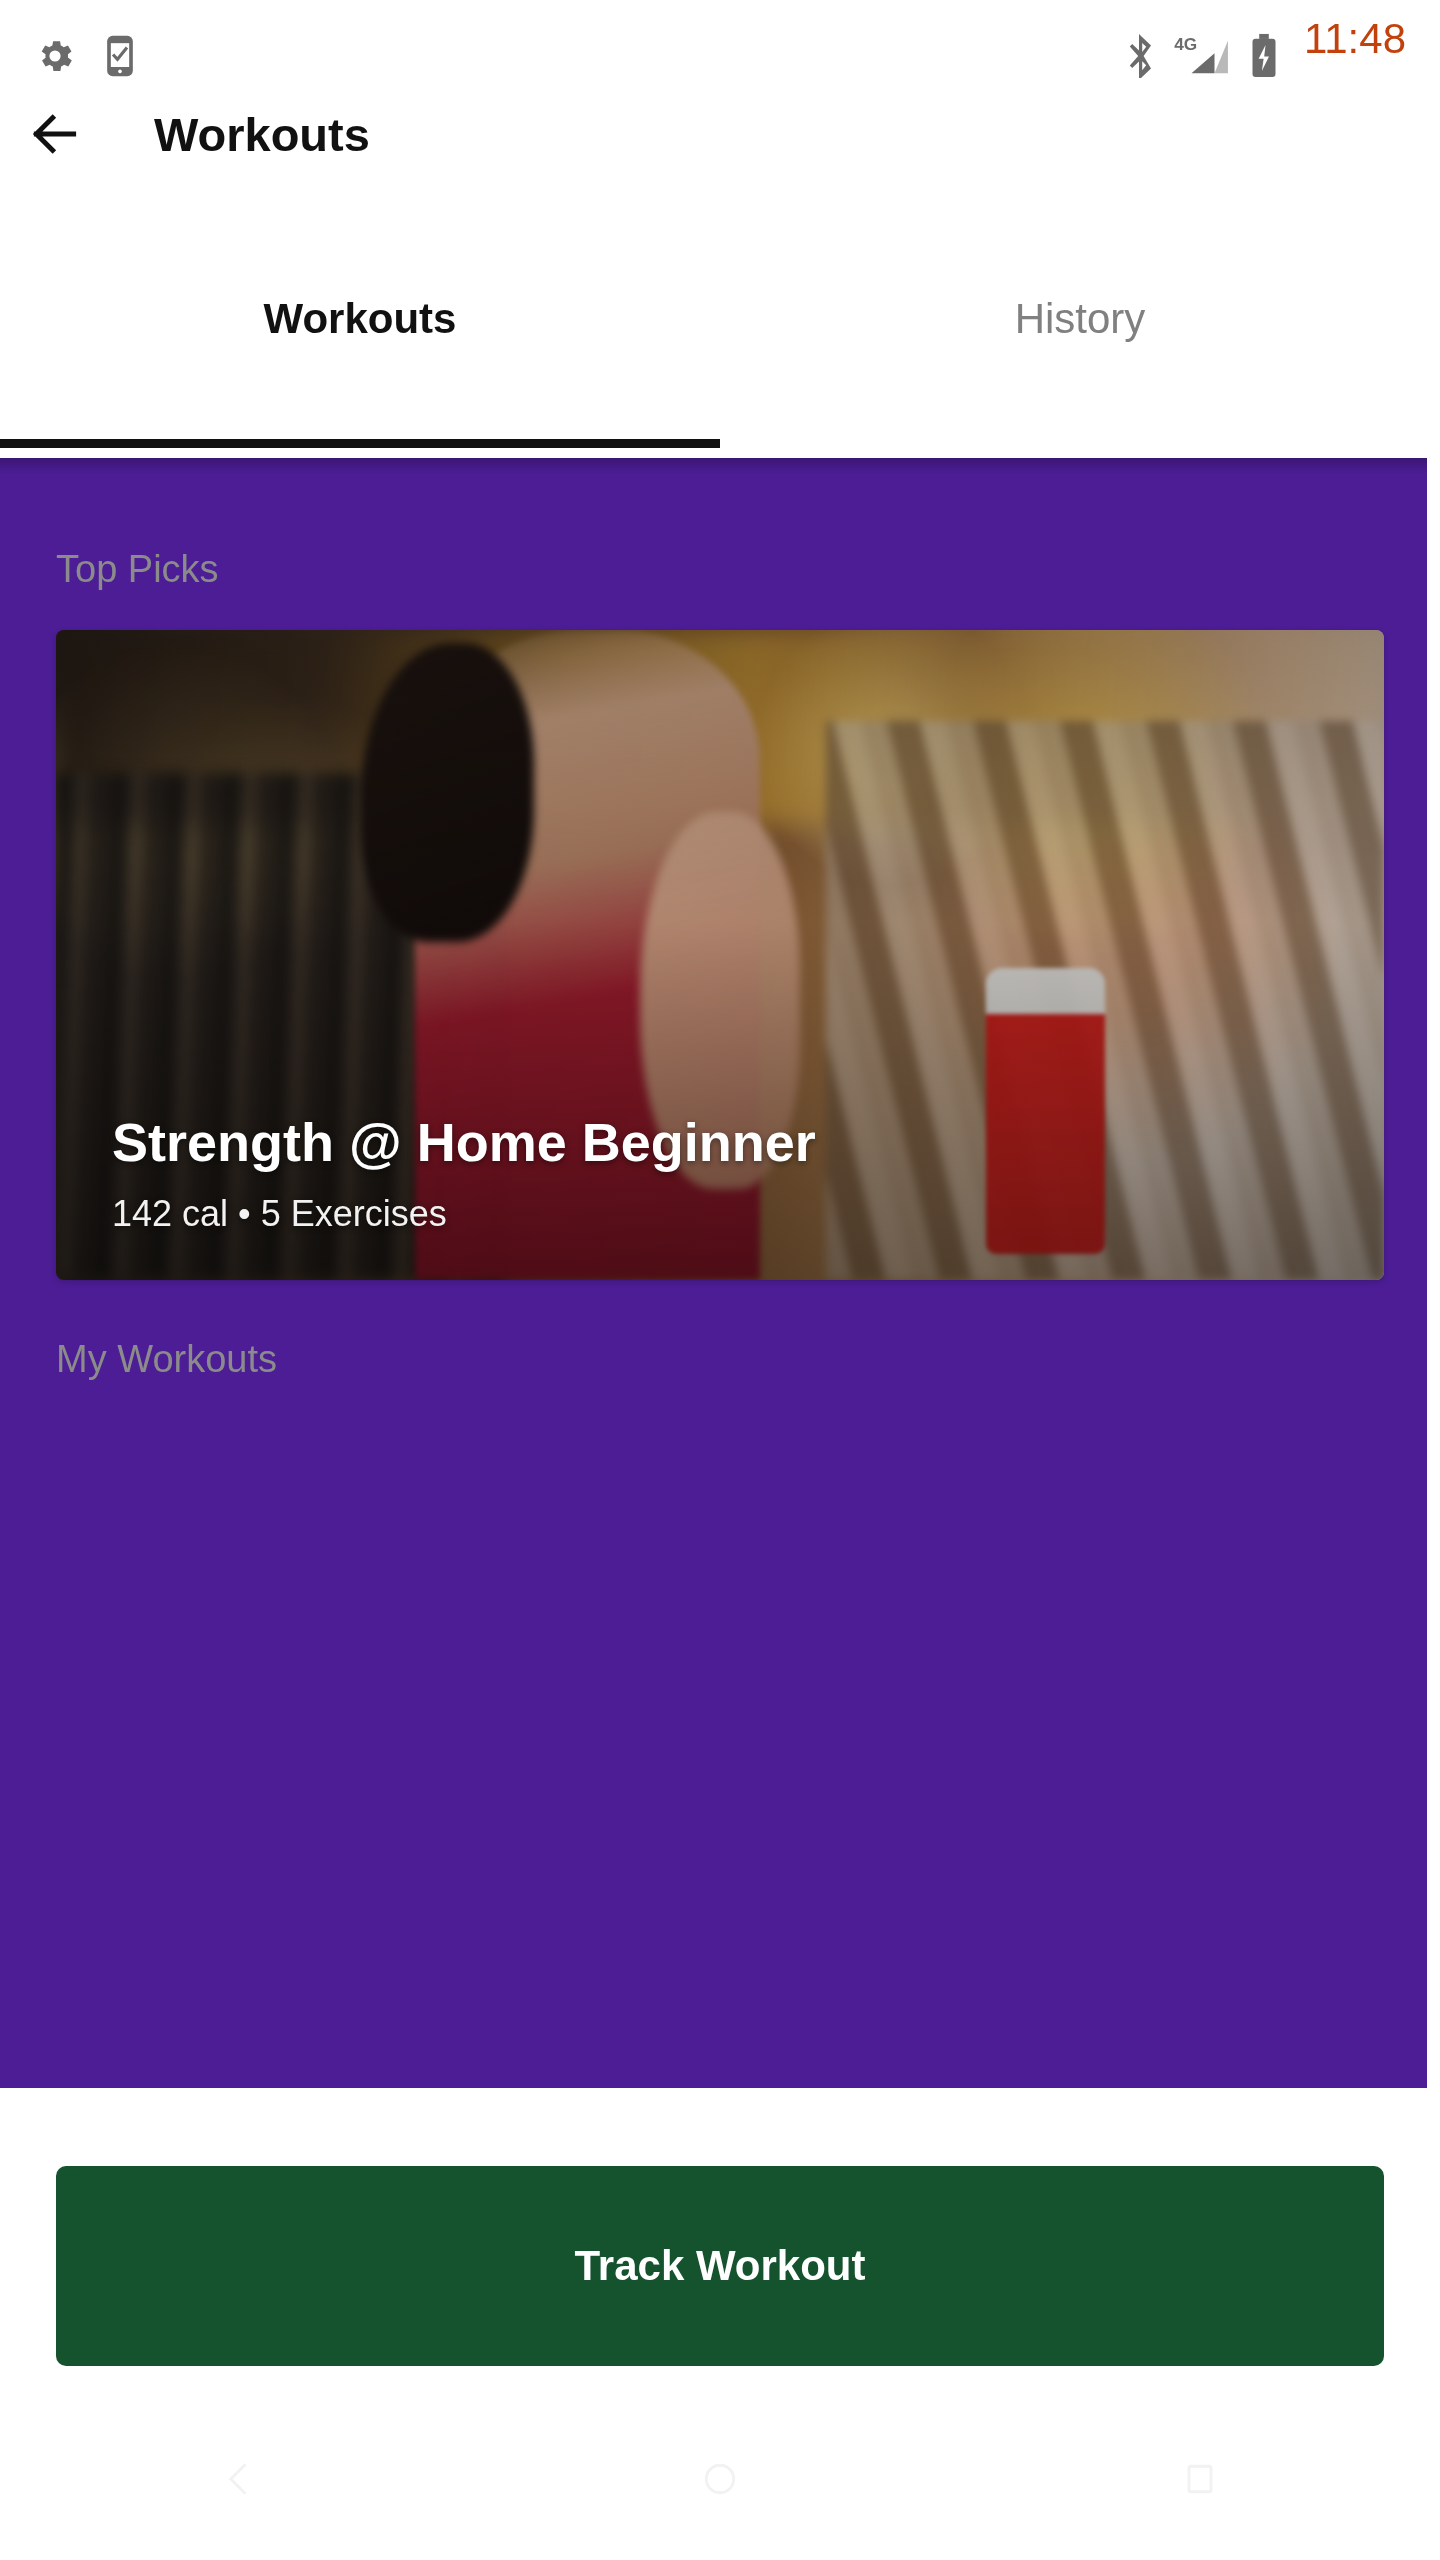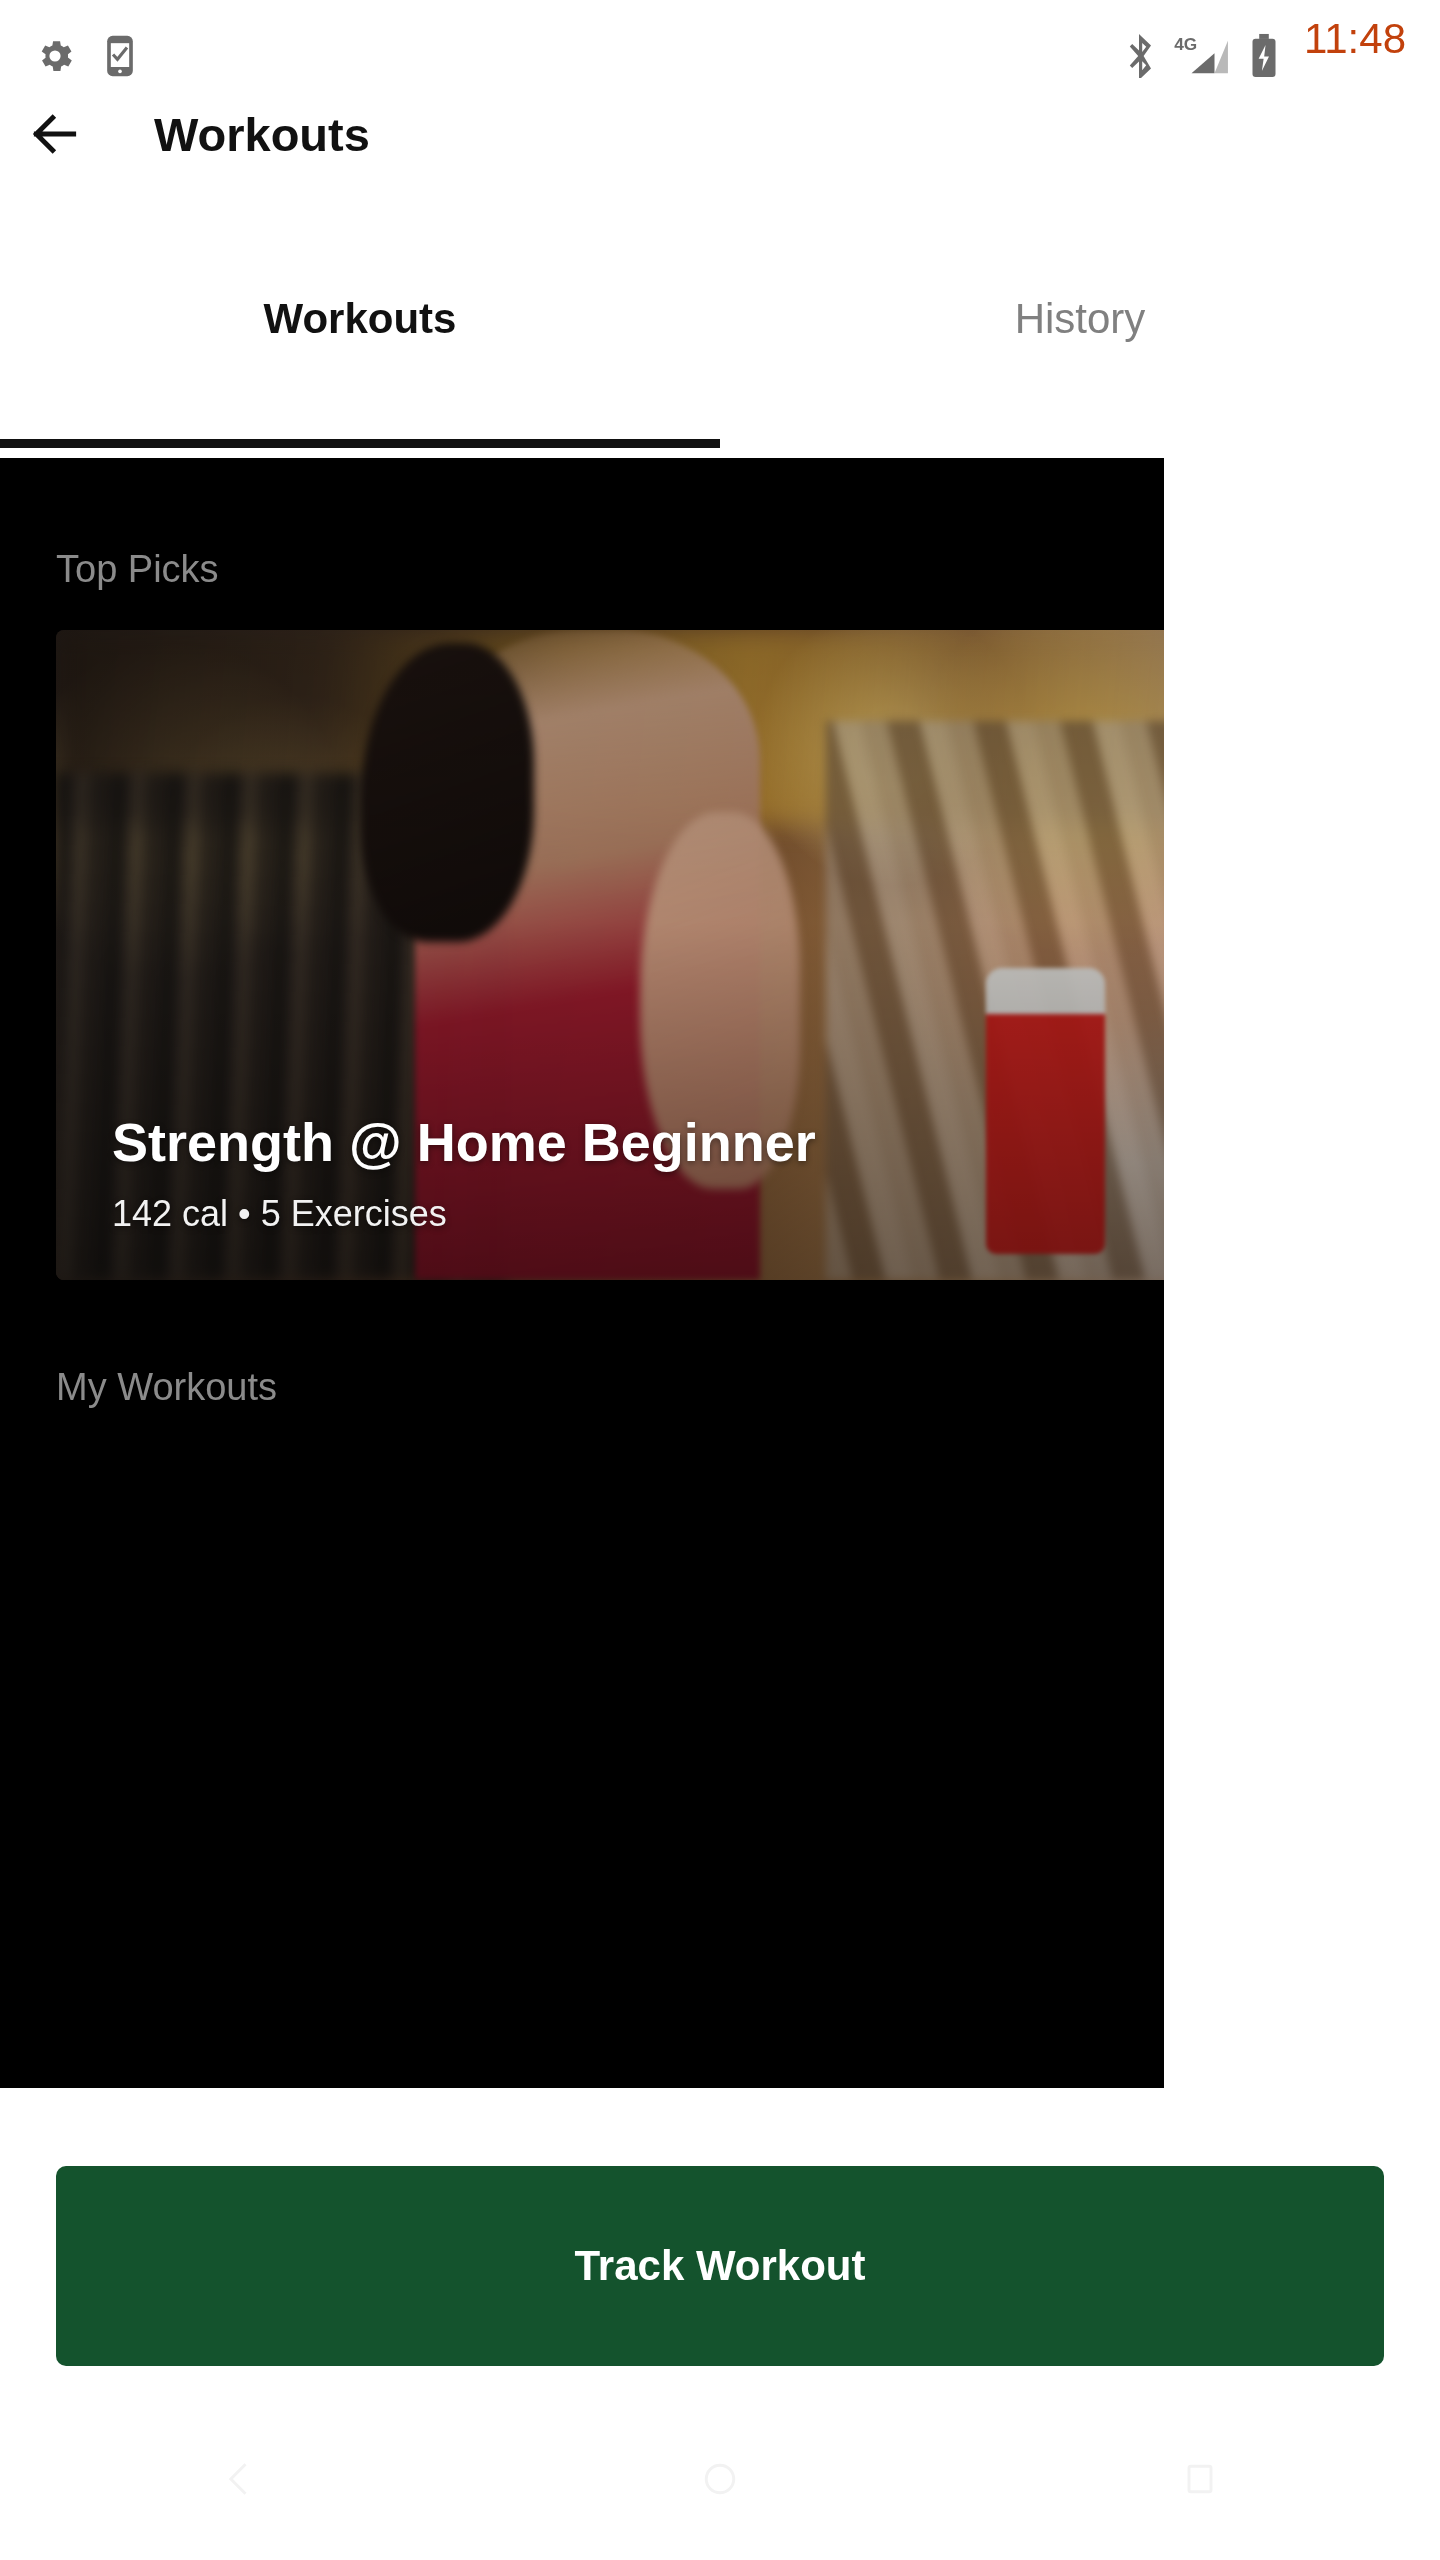--- a/index.html
+++ b/index.html
@@ -59,32 +59,32 @@
   }
   .tab.active .tab-label{ color:#111111; font-weight:bold; }
   .tab.inactive .tab-label{ color:#808080; font-weight:normal; }
   .tab-indicator{
     position:absolute; left:0; bottom:0; width:720px; height:9px;
     background:#111111;
   }
 
   
   .content{
-    position:absolute; left:0; top:458px; width:1164px; height:1630px;
-    background:#000000; overflow:hidden;
+    position:absolute; left:0; top:458px; width:1427px; height:1630px;
+    background:#4c1d95; overflow:hidden;
   }
   .content::before{
     content:""; position:absolute; left:0; top:0; width:1440px; height:16px;
     background:linear-gradient(to bottom, rgba(0,0,0,0.22), rgba(0,0,0,0));
     z-index:5;
   }
   .section-title{
     font-size:38px; color:#8b8b8b; margin:92px 0 0 56px; line-height:1;
   }
-  .section-title.second{ margin-top:88px; }
+  .section-title.second{ margin-top:60px; }
 
   .card{
     position:relative; margin:42px 56px 0 56px; width:1328px; height:650px;
     border-radius:8px; overflow:hidden; cursor:pointer;
     box-shadow:0 2px 6px rgba(0,0,0,0.18);
   }
   .card.second{ height:620px; }
   .card-img{ position:absolute; inset:0; }
   .card-overlay{
     position:absolute; inset:0;

